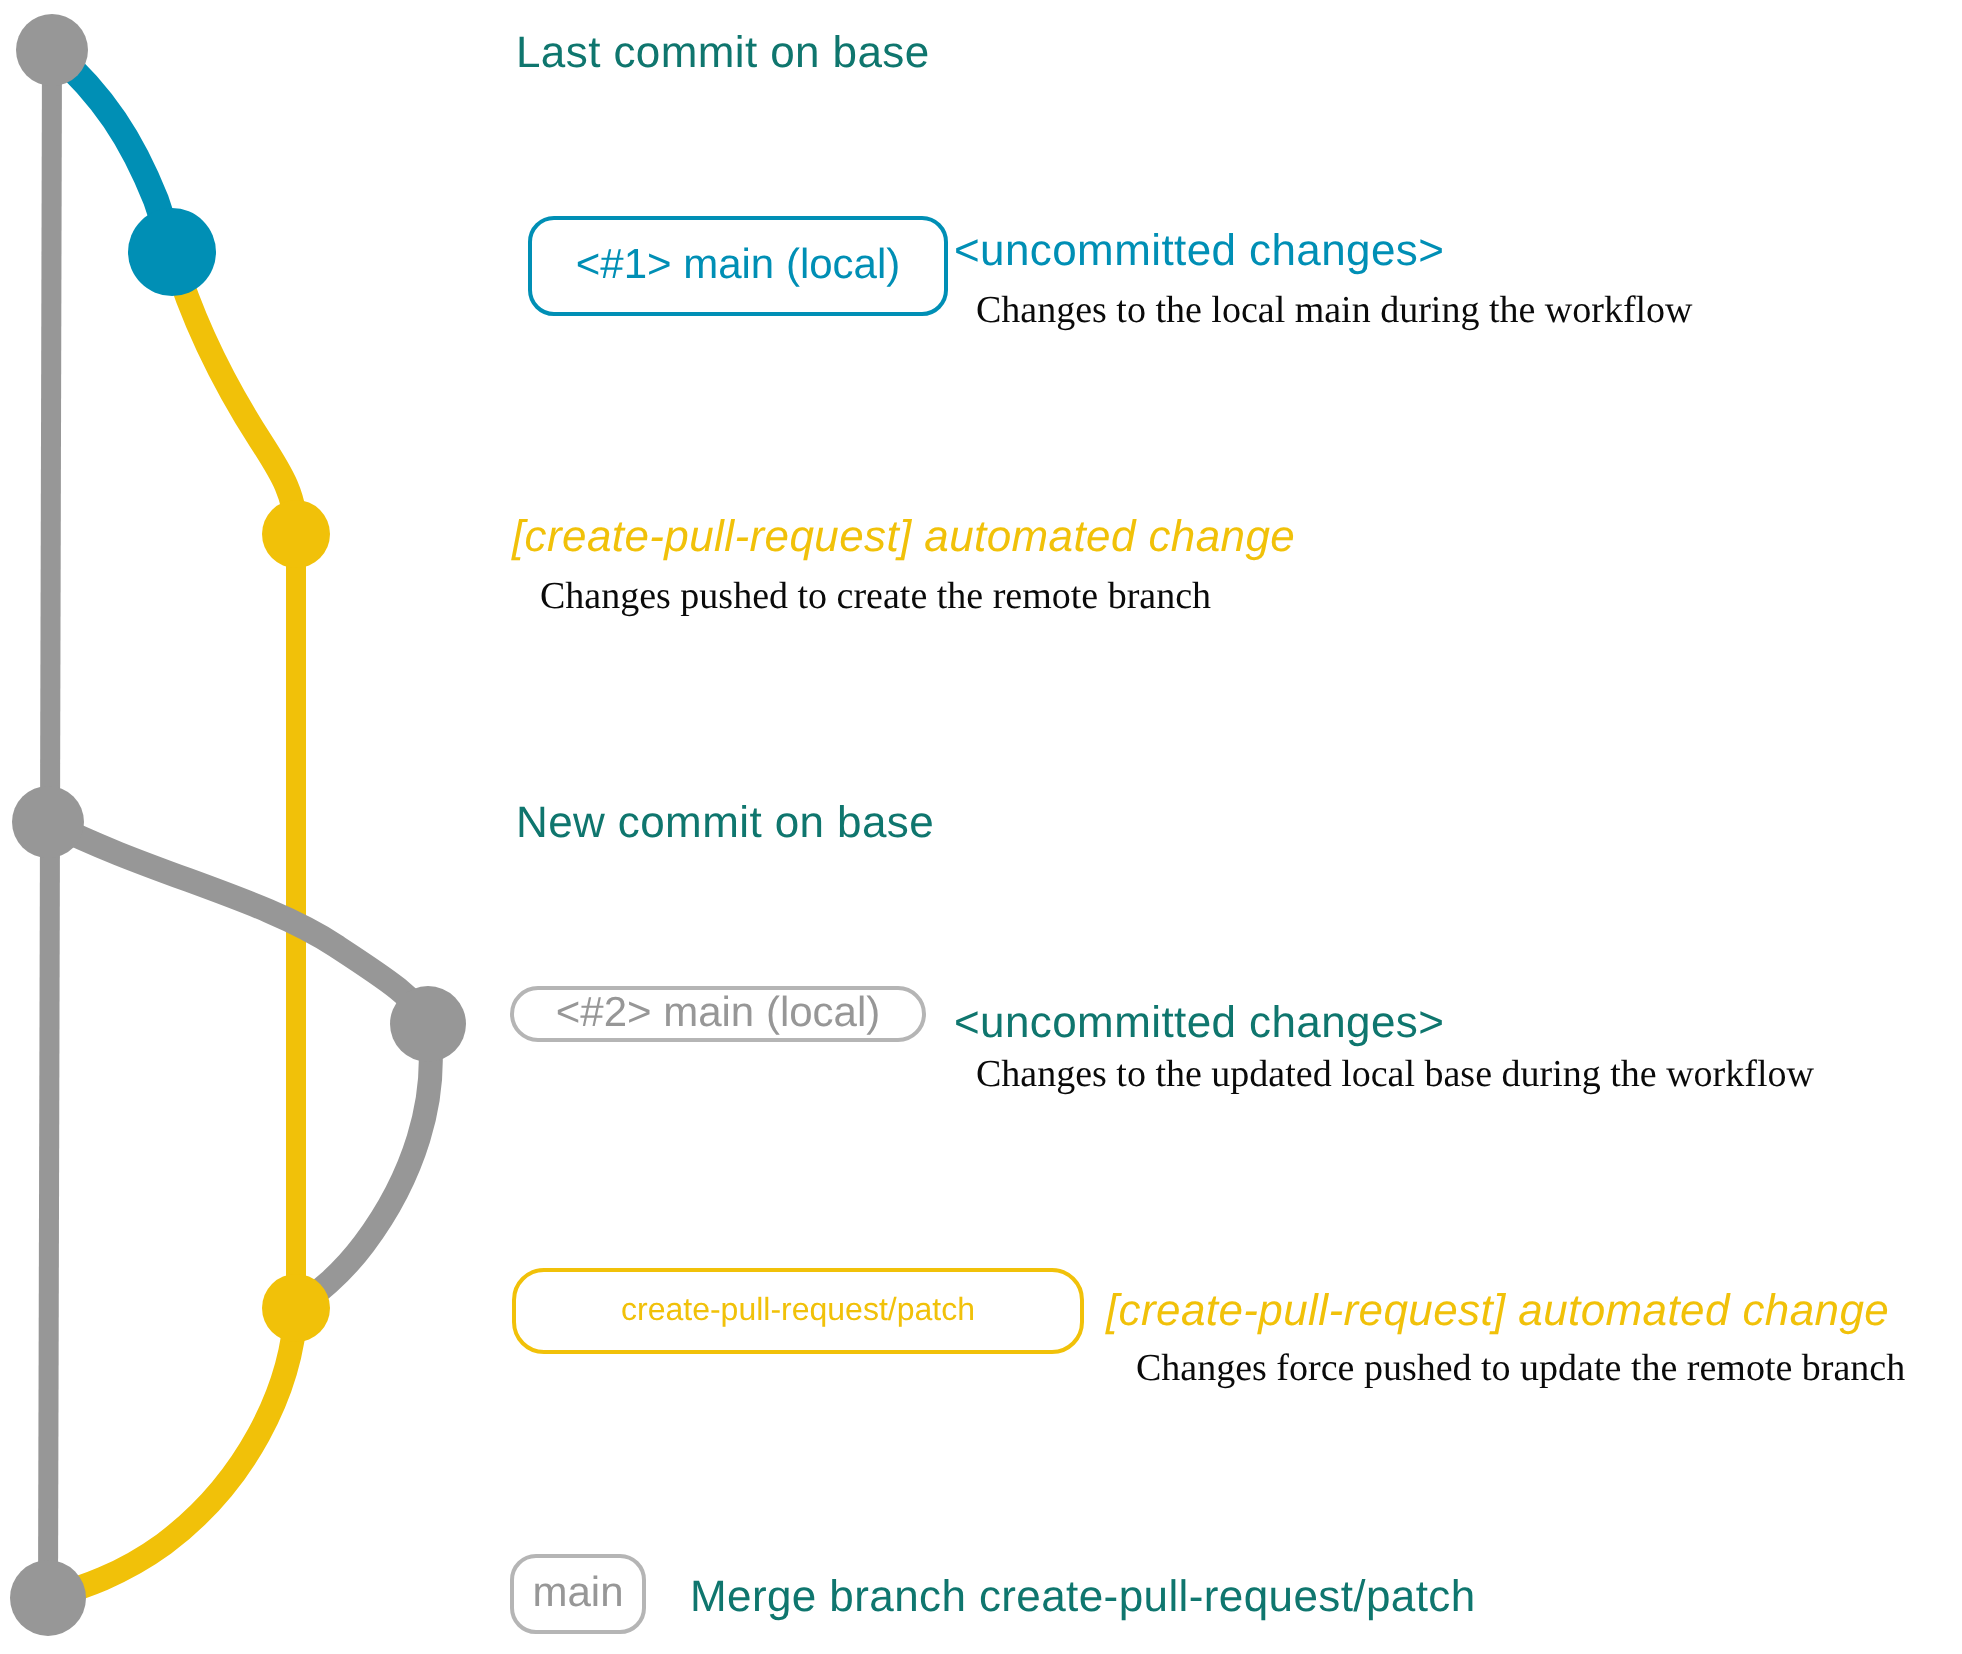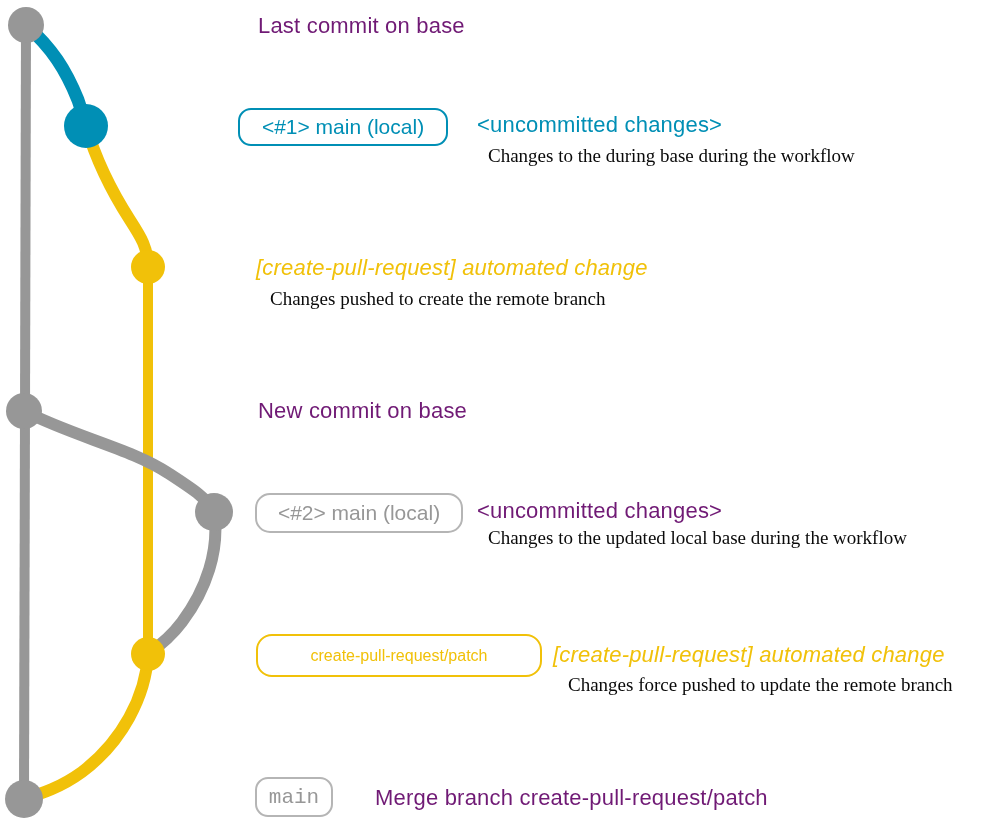--- a/index.html
+++ b/index.html
@@ -29,55 +29,55 @@
   .heading {
     font-size: 22px;
     font-weight: 400;
     letter-spacing: 0.2px;
   }
   .caption {
     font-family: "Liberation Serif", "DejaVu Serif", serif;
     font-size: 19px;
     color: #0a0a0a;
   }
-  .c-gray   { color: #701a75; }
+  .c-gray   { color: #0f766e; }
   .c-blue   { color: #008fb5; }
   .c-yellow { color: #f1c109; font-style: italic; }
   .badge {
     position: absolute;
     display: flex;
     align-items: center;
     justify-content: center;
     border: 2px solid;
     border-radius: 13px;
     background: #ffffff;
     font-size: 21px;
     white-space: nowrap;
     box-sizing: border-box;
   }
   .badge-blue   { color: #008fb5; border-color: #008fb5; }
   .badge-gray   { color: #979797; border-color: #b5b5b5; }
   .badge-yellow { color: #f1c109; border-color: #f1c109; }
 
-  .badge-1    { left: 238px; top: 108px; width: 210px; height: 38px; }
-  .badge-2    { left: 255px; top: 493px; width: 208px; height: 40px; border-radius: 15px; }
+  .badge-1    { left: 264px; top: 108px; width: 210px; height: 50px; }
+  .badge-2    { left: 255px; top: 493px; width: 208px; height: 28px; border-radius: 15px; }
   .badge-3    { left: 256px; top: 634px; width: 286px; height: 43px; border-radius: 16px; font-size: 16px; }
-  .badge-main { left: 255px; top: 777px; width: 78px;  height: 40px; font-family: Liberation Mono, monospace; }
+  .badge-main { left: 255px; top: 777px; width: 68px;  height: 40px; }
 
   .pos-last-commit   { left: 258px; top: 26px;  }
   .pos-uncommitted-1 { left: 477px; top: 125px; }
   .pos-caption-1     { left: 488px; top: 156px; }
   .pos-automated-1   { left: 256px; top: 268px; }
   .pos-caption-2     { left: 270px; top: 299px; }
   .pos-new-commit    { left: 258px; top: 411px; }
   .pos-uncommitted-2 { left: 477px; top: 511px; }
   .pos-caption-3     { left: 488px; top: 538px; }
   .pos-automated-2   { left: 553px; top: 655px; }
   .pos-caption-4     { left: 568px; top: 685px; }
-  .pos-merge         { left: 345px; top: 798px; margin-left: 30px; }
+  .pos-merge         { left: 345px; top: 798px; }
 </style>
 </head>
 <body>
 
 <div class="stage">
 
   <svg class="graph-svg" width="240" height="827" viewBox="0 0 240 827">
 
     <path d="M 148 267 L 148 654" fill="none" stroke="#f1c109" stroke-width="10"></path>
     <path d="M 86 126 C 96 160 112 192 130 220 C 141 237 148 248 148 267" fill="none" stroke="#f1c109" stroke-width="12" stroke-linecap="round"></path>
@@ -95,21 +95,21 @@
     <circle cx="148" cy="654" r="17" fill="#f1c109"></circle>
     <circle cx="24" cy="799" r="19" fill="#979797"></circle>
   </svg>
 
   <div class="txt heading c-gray pos-last-commit">Last commit on base</div>
 
   <div class="badge badge-blue badge-1">
     <span>&lt;#1&gt; main (local)</span>
   </div>
   <div class="txt heading c-blue pos-uncommitted-1">&lt;uncommitted changes&gt;</div>
-  <div class="txt caption pos-caption-1">Changes to the during base during the workflow</div>
+  <div class="txt caption pos-caption-1">Changes to the local main during the workflow</div>
 
   <div class="txt heading c-yellow pos-automated-1">[create-pull-request] automated change</div>
   <div class="txt heading c-gray pos-new-commit">New commit on base</div>
 
   <div class="txt caption pos-caption-2">Changes pushed to create the remote branch</div>
 
   <div class="badge badge-gray badge-2">
     <span>&lt;#2&gt; main (local)</span>
   </div>
   <div class="txt heading c-gray pos-uncommitted-2">&lt;uncommitted changes&gt;</div>

